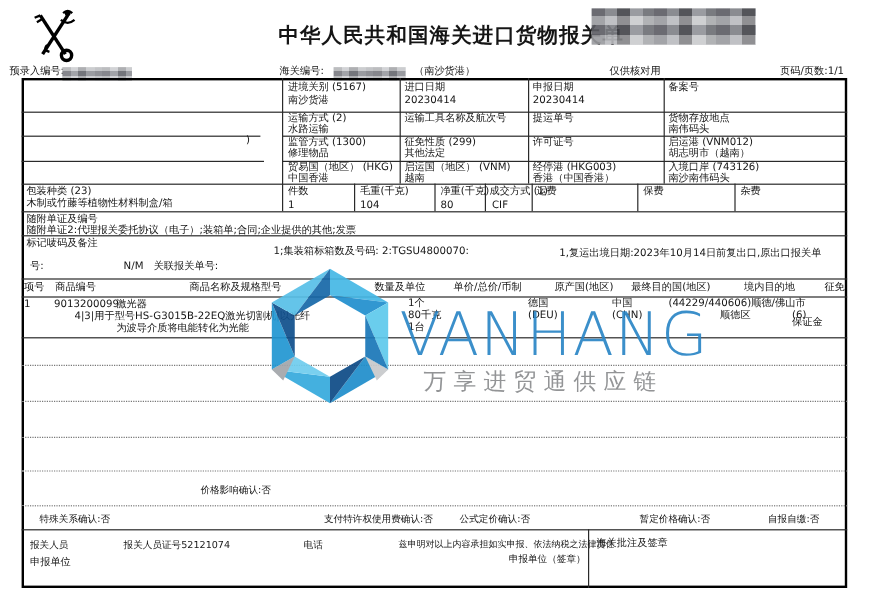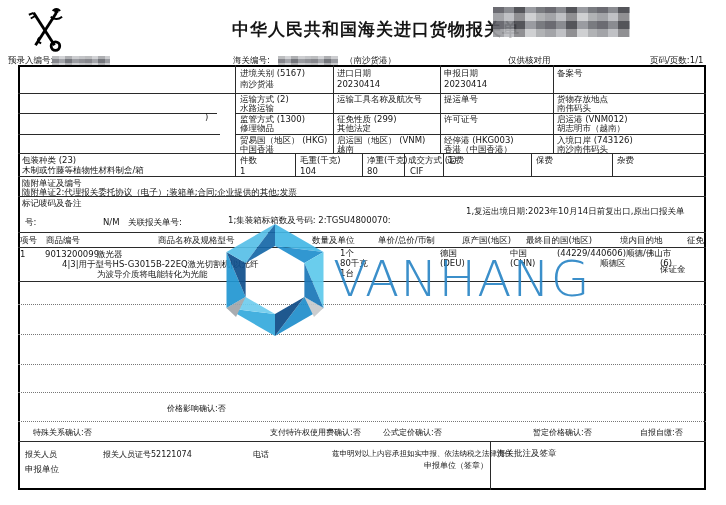--- a/index.html
+++ b/index.html
@@ -140,21 +140,21 @@
   <div class="t" style="left:536px;top:156px">保费</div>
   <div class="t" style="left:617px;top:156px">杂费</div>
 
   <div class="t" style="left:22px;top:179px">随附单证及编号</div>
   <div class="t" style="left:22px;top:188px">随附单证2:代理报关委托协议（电子）;装箱单;合同;企业提供的其他;发票</div>
 
   <div class="t" style="left:22px;top:199px">标记唛码及备注</div>
   <div class="t" style="left:466px;top:207px">1,复运出境日期:2023年10月14日前复出口,原出口报关单</div>
   <div class="t" style="left:25px;top:218px">号:</div>
   <div class="t" style="left:103px;top:218px">N/M　关联报关单号:</div>
-  <div class="t" style="left:228px;top:216px">1;集装箱标箱数及号码: 2:TGSU4800070:</div>
+  <div class="t" style="left:228px;top:206px">1;集装箱标箱数及号码: 2:TGSU4800070:</div>
 
   <div class="t" style="left:20px;top:236px">项号</div>
   <div class="t" style="left:46px;top:236px">商品编号</div>
   <div class="t" style="left:158px;top:236px">商品名称及规格型号</div>
   <div class="t" style="left:312px;top:236px">数量及单位</div>
   <div class="t" style="left:378px;top:236px">单价/总价/币制</div>
   <div class="t" style="left:462px;top:236px">原产国(地区)</div>
   <div class="t" style="left:526px;top:236px">最终目的国(地区)</div>
   <div class="t" style="left:620px;top:236px">境内目的地</div>
   <div class="t" style="left:687px;top:236px">征免</div>
@@ -202,15 +202,16 @@
       <polygon points="0,56 -48.5,28 0,34" fill="#35aadd"></polygon>
       <polygon points="0,34 -29.4,17 -48.5,28" fill="#6fcdee"></polygon>
       <polygon points="-48.5,28 -48.5,-28 -29.4,17" fill="#2196d2"></polygon>
       <polygon points="-29.4,17 -29.4,-17 -48.5,-28" fill="#0f4f8c"></polygon>
       <polygon points="-48.5,-28 0,-56 -29.4,-17" fill="#57c0e8"></polygon>
       <polygon points="-29.4,-17 0,-34 0,-56" fill="#1668a8"></polygon>
       <polygon points="-48.5,28 -29.4,17 -39,37" fill="#a2a6aa"></polygon>
       <polygon points="48.5,28 29.4,17 39,37" fill="#c7c9cb"></polygon>
     </svg>
     <div class="wm-brand" style="left:333px;top:250px;color:#2b86c6">VANHANG</div>
+    <div class="wm-slogan" style="left:353px;top:305px;color:#8a8c8e">万享进贸通供应链</div>
   </div>
 
 </div>
 
 </body></html>

